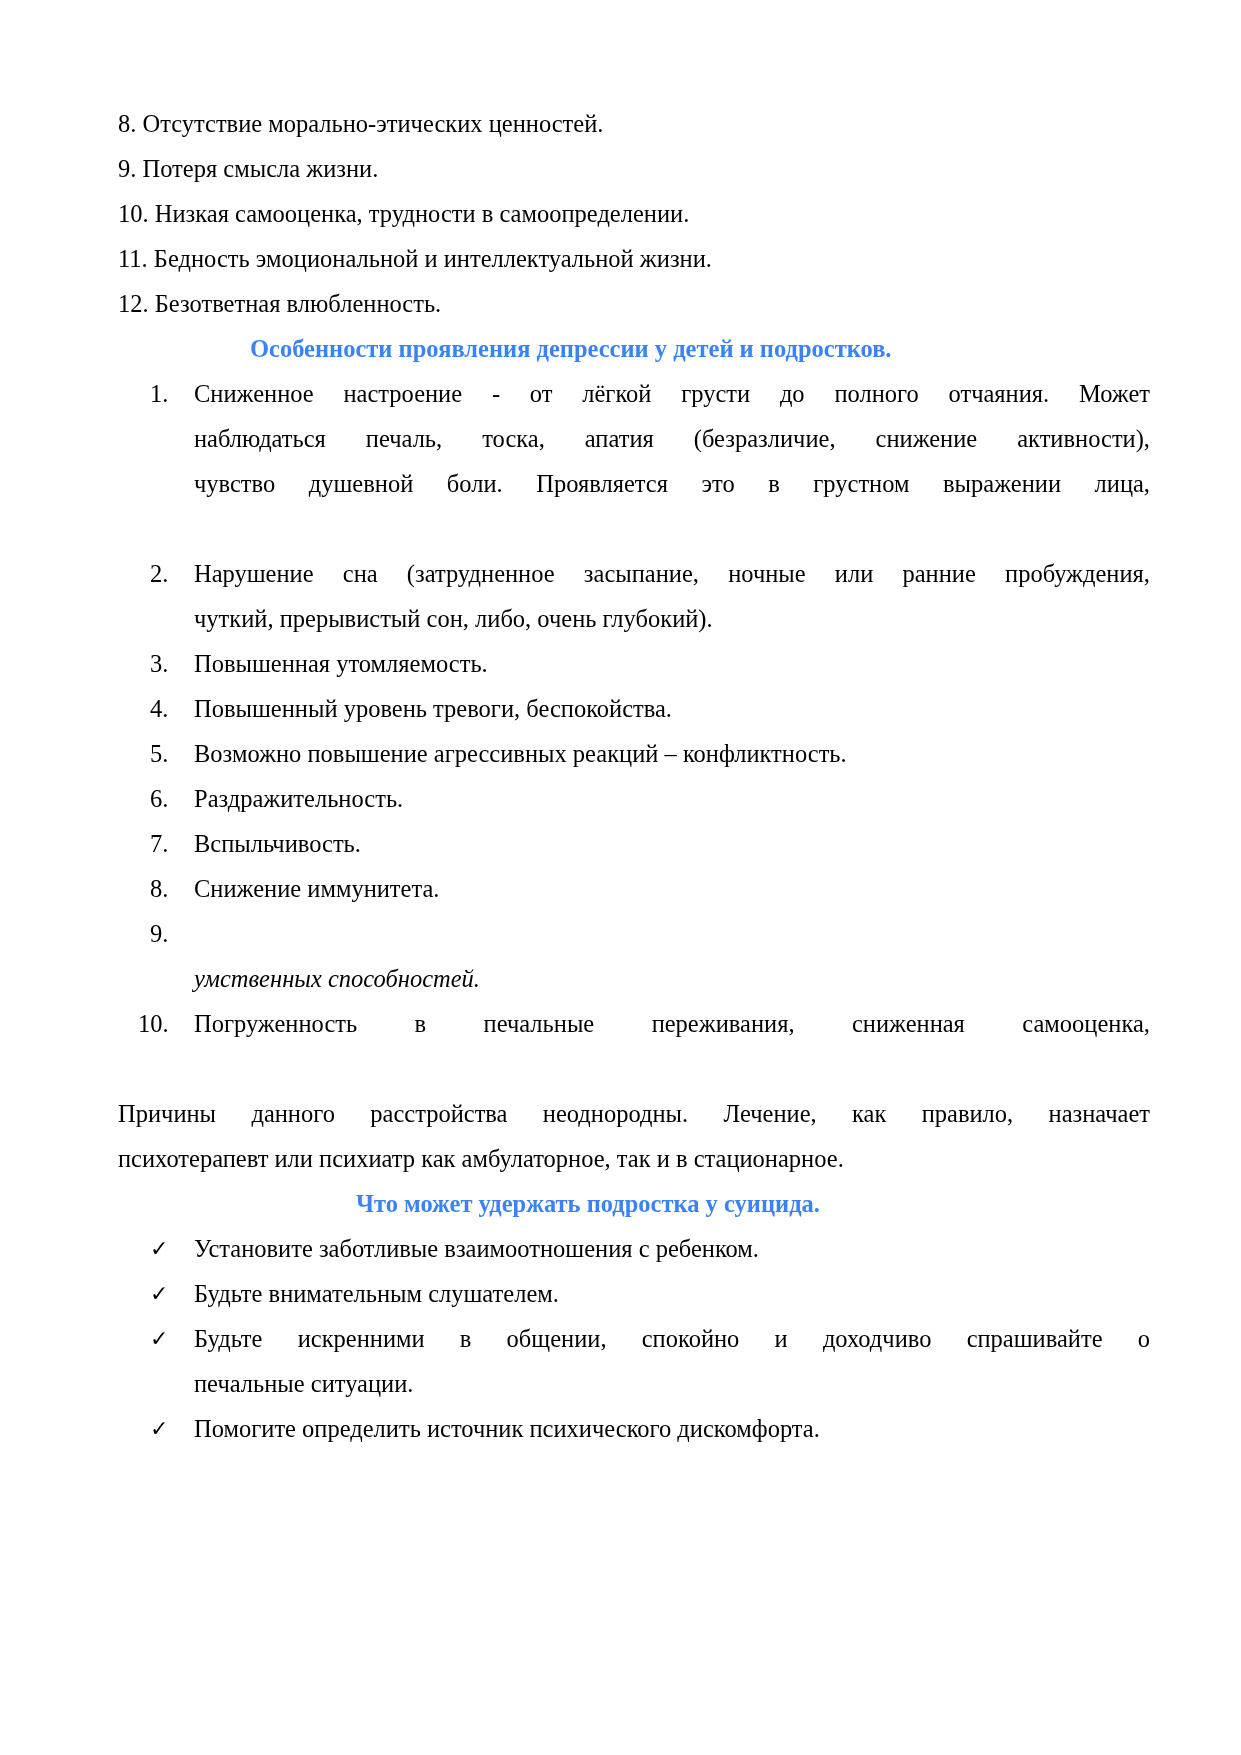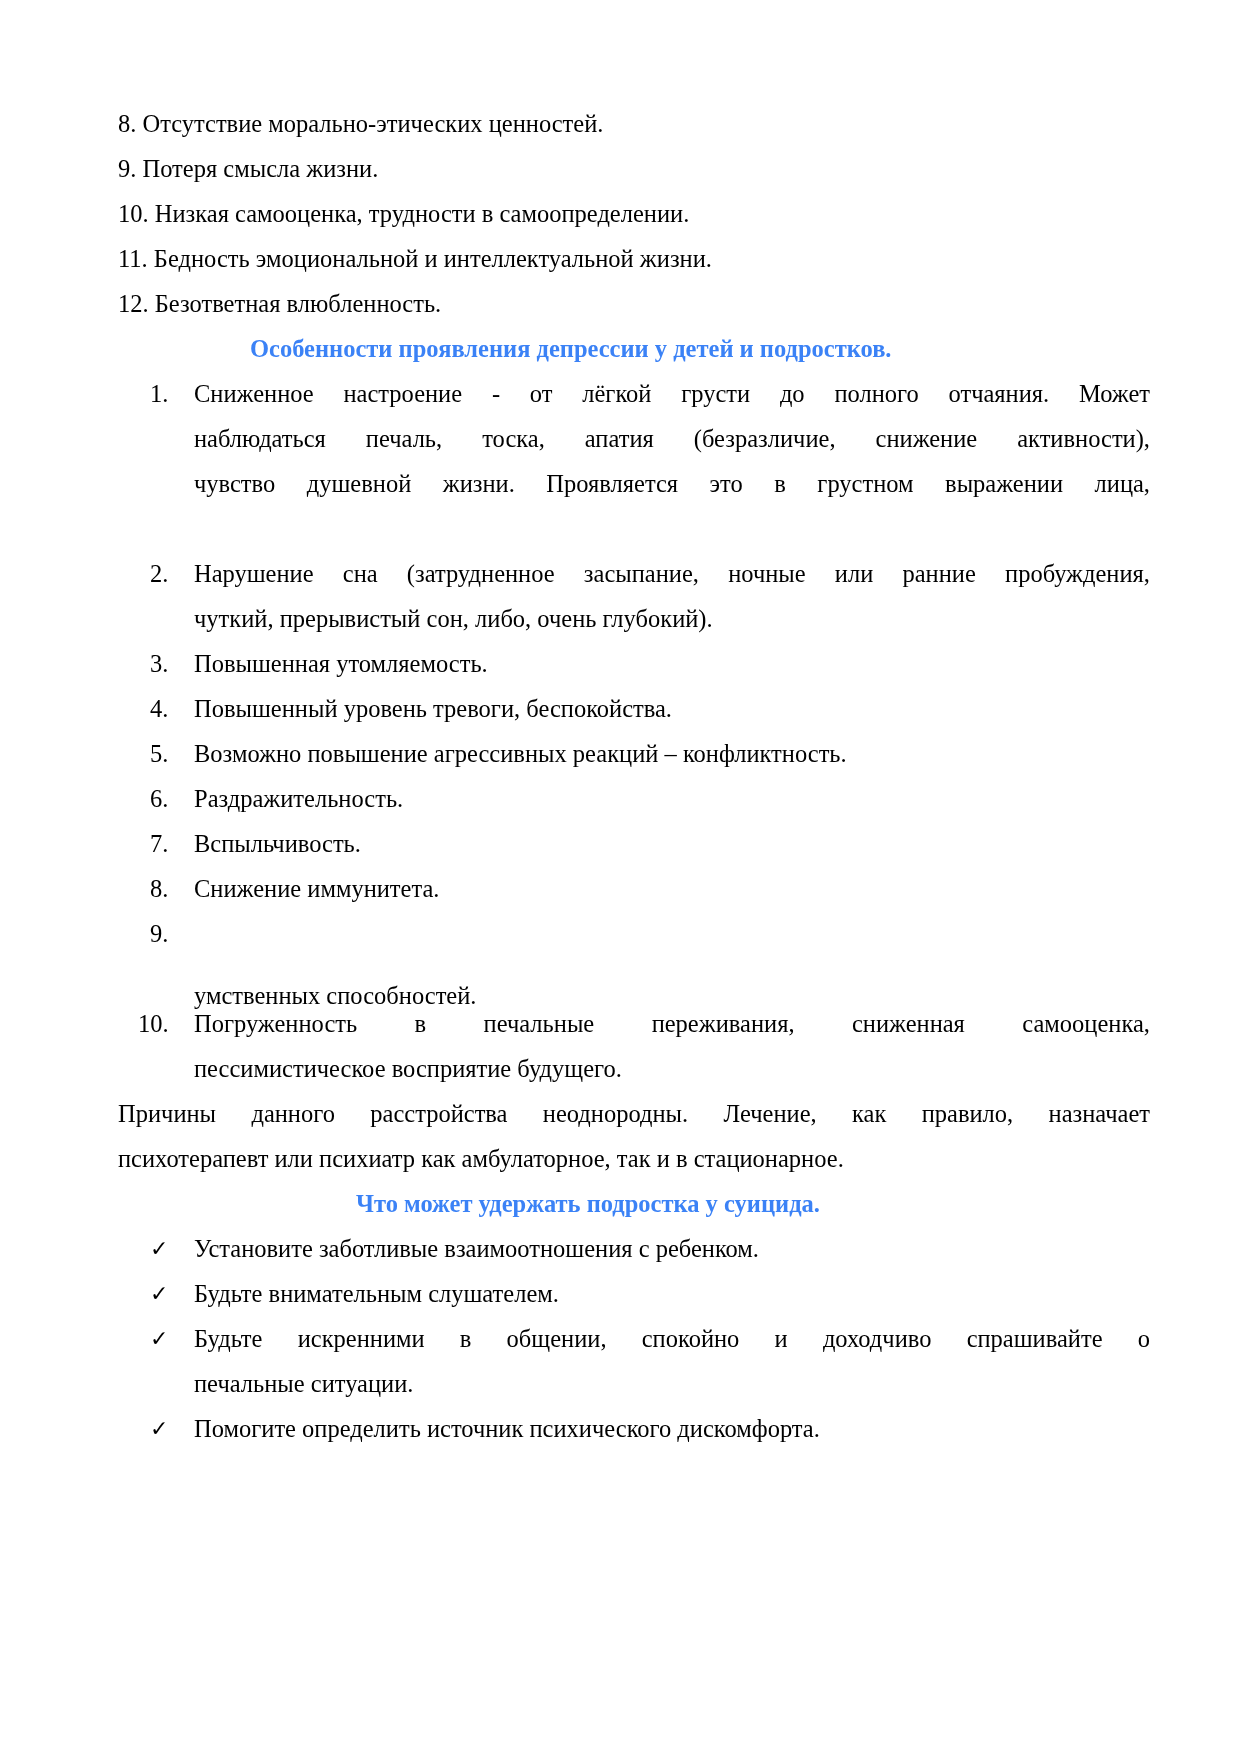--- a/index.html
+++ b/index.html
@@ -26,21 +26,21 @@
 <div class="line" style="top:245px;"><span>11.</span> <span>Бедность эмоциональной и интеллектуальной жизни.</span></div>
 <div class="line" style="top:290px;"><span>12.</span> <span>Безответная влюбленность.</span></div>
 
 <div class="heading h1" style="top:335px;">Особенности проявления депрессии у детей и подростков.</div>
 
 <div id="s1">
     <div class="item" style="top: 380px; height: 180px;">
       <span class="num">1.</span>
       <div class="txt" style="top: 0px;">Сниженное настроение - от лёгкой грусти до полного отчаяния. Может</div>
       <div class="txt" style="top: 45px;">наблюдаться печаль, тоска, апатия (безразличие, снижение активности),</div>
-      <div class="txt" style="top: 90px;">чувство душевной жизни. Проявляется это в грустном выражении лица,</div>
+      <div class="txt" style="top: 90px;">чувство душевной боли. Проявляется это в грустном выражении лица,</div>
     </div>
     <div class="item" style="top: 560px; height: 90px;">
       <span class="num">2.</span>
       <div class="txt" style="top: 0px;">Нарушение сна (затрудненное засыпание, ночные или ранние пробуждения,</div>
       <div class="txt last" style="top: 45px;">чуткий, прерывистый сон, либо, очень глубокий).</div>
     </div>
     <div class="item" style="top: 650px; height: 45px;">
       <span class="num">3.</span>
       <div class="txt last" style="top: 0px;">Повышенная утомляемость.</div>
     </div>
@@ -59,26 +59,25 @@
     <div class="item" style="top: 830px; height: 45px;">
       <span class="num">7.</span>
       <div class="txt last" style="top: 0px;">Вспыльчивость.</div>
     </div>
     <div class="item" style="top: 875px; height: 45px;">
       <span class="num">8.</span>
       <div class="txt last" style="top: 0px;">Снижение иммунитета.</div>
     </div>
     <div class="item" style="top: 920px; height: 90px;">
       <span class="num">9.</span>
-      <div class="txt last" style="top: 62px;">умственных способностей.</div>
+      <div class="txt last" style="top: 45px; font-style: italic;">умственных способностей.</div>
     </div>
     <div class="item" style="top: 1010px; height: 90px;">
       <span class="num" style="left: -12px;">10.</span>
       <div class="txt" style="top: 0px;">Погруженность в печальные переживания, сниженная самооценка,</div>
-      <div class="txt last" style="top: 45px;">пессимистическое восприятие будущего.</div>
     </div>
   </div>
 
 <div class="para" style="top:1100px;">Причины данного расстройства неоднородны. Лечение, как правило, назначает</div>
 <div class="para last" style="top:1145px;">психотерапевт или психиатр как амбулаторное, так и в стационарное.</div>
 
 <div class="heading h2" style="top:1190px;">Что может удержать подростка у суицида.</div>
 
 <div id="s2">
     <div class="item" style="top: 1235px;">

